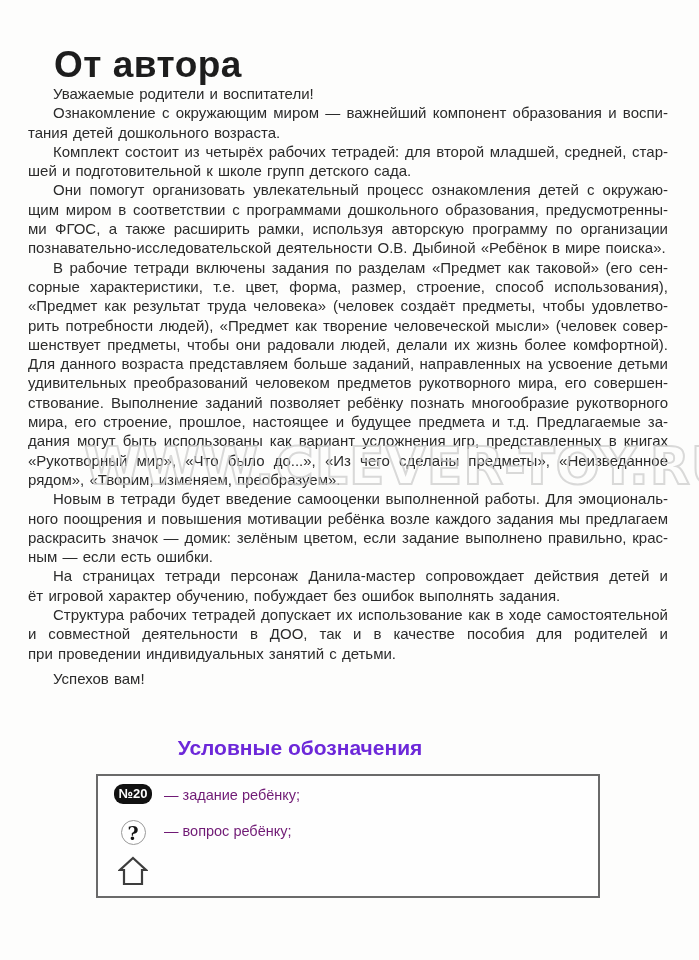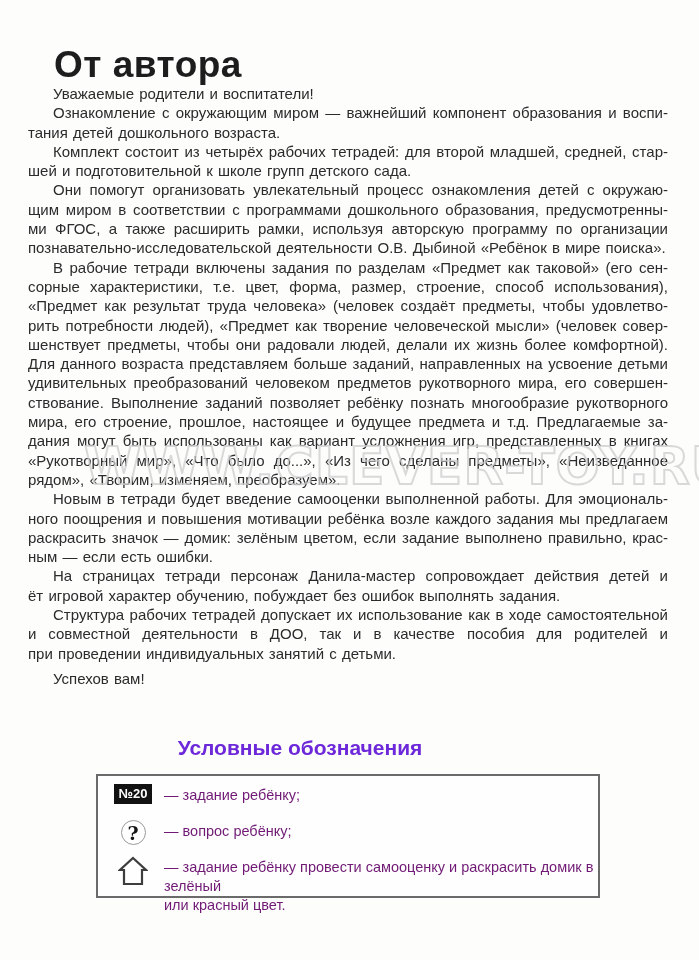--- a/index.html
+++ b/index.html
@@ -38,21 +38,21 @@
   }
   .legend-item{position:absolute;left:14px;display:flex;align-items:flex-start;}
   .legend-item .icon-cell{
     width:42px;flex:0 0 42px;display:flex;justify-content:center;
   }
   .legend-label{
     font-size:14.5px;line-height:19px;color:#701a75;margin-left:10px;
     white-space:pre-line;padding-top:2px;
   }
   .num-badge{
-    background:#111;color:#fff;border-radius:0;padding:3px 5px 4px 5px;
+    background:#111;color:#fff;border-radius:9px;padding:3px 5px 4px 5px;
     font-size:13px;font-weight:bold;line-height:13px;letter-spacing:0;
     font-family:"Liberation Sans",sans-serif;
   }
   .q-circle{
     width:25px;height:25px;border:1.5px solid #9a9a9a;border-radius:50%;
     display:flex;align-items:center;justify-content:center;box-sizing:border-box;
     font-size:19px;font-weight:bold;color:#151515;background:#fff;
     font-family:"DejaVu Serif",serif;
   }
   .house-svg{display:block;}
@@ -113,17 +113,15 @@
           <span class="q-circle">?</span>
         </div>
         <div class="legend-label">— вопрос ребёнку;</div>
       </div>
       <div class="legend-item" style="top: 80px;">
         <div class="icon-cell">
           <svg width="30" height="30" viewBox="0 0 30 30" class="house-svg">
             <polygon points="15,2 28,14 24,14 24,28 6,28 6,14 2,14" fill="none" stroke="#3d3d3d" stroke-width="2.2" stroke-linejoin="miter"></polygon>
           </svg>
         </div>
-        <div class="legend-label">— задание ребёнку провести самооценку и раскрасить домик в зелёный
-или красный цвет.</div>
       </div>
     </div>
 </div>
 
 </body></html>

